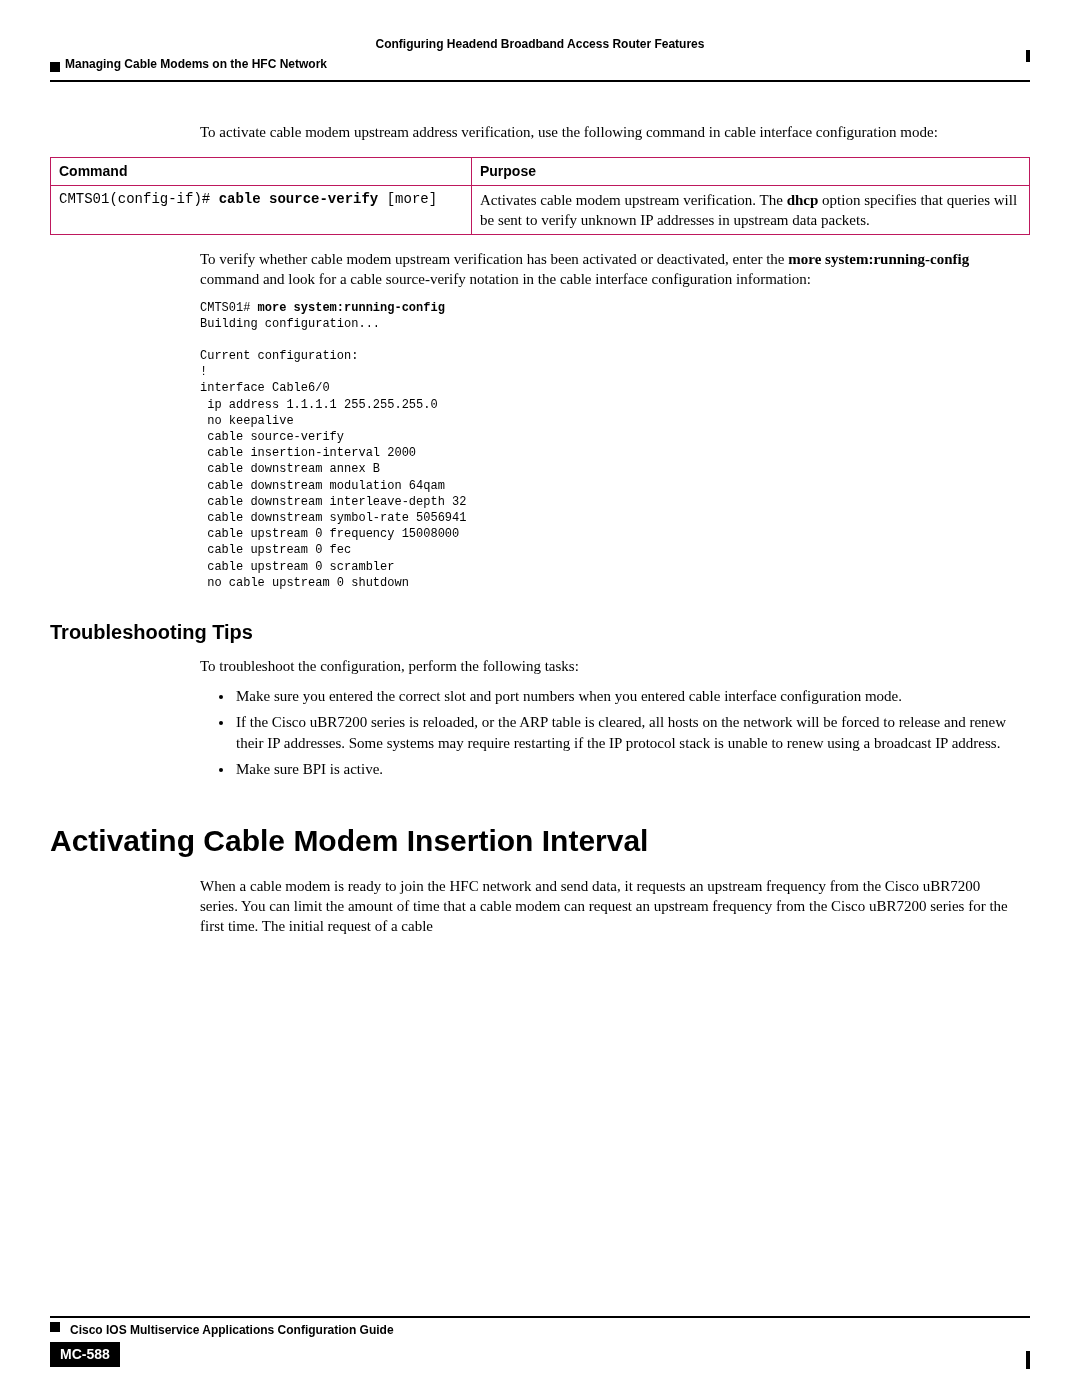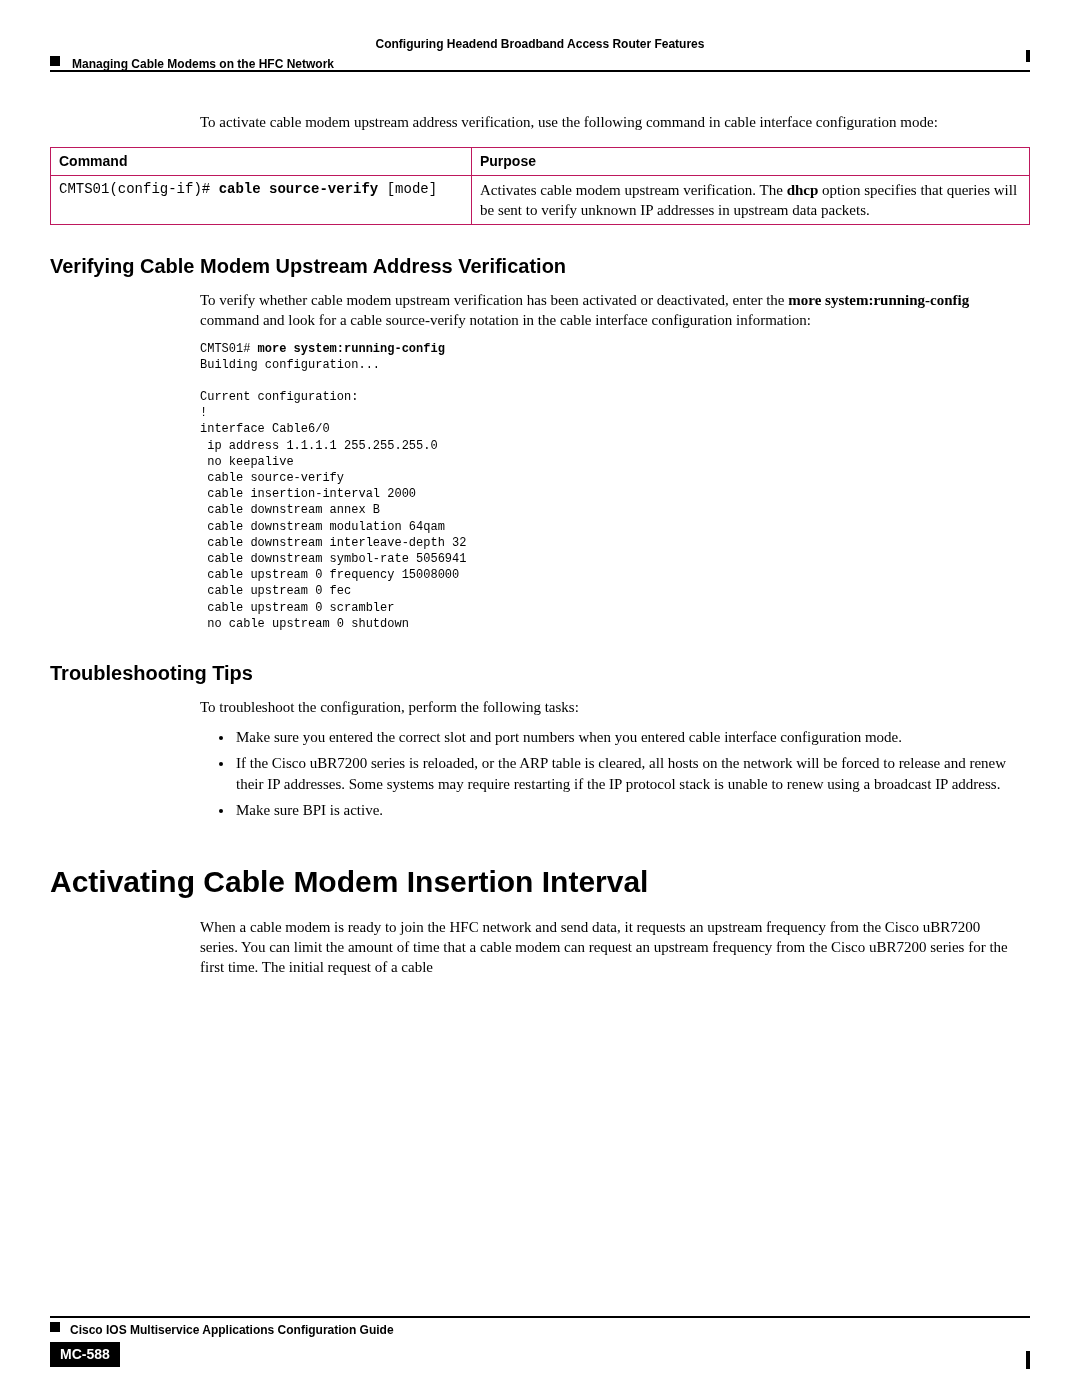--- a/index.html
+++ b/index.html
@@ -16,22 +16,23 @@
   }
   .running-head-right {
     text-align: center;
     font-family: Arial, Helvetica, sans-serif;
     font-weight: bold;
     font-size: 12px;
     margin-bottom: 4px;
   }
   .running-head-left-row {
     display: flex;
-    align-items: flex-start;
-    gap: 12px;
+    align-items: flex-end;
+    gap: 5px;
+    margin-bottom: 10px;
   }
   .black-square { width: 10px; height: 10px; background: #000; }
   .running-head-left {
     font-family: Arial, Helvetica, sans-serif;
     font-weight: bold;
     font-size: 12px;
   }
   .top-rule { border-top: 2px solid #000; margin: -2px 0 40px 0; }
   .content { margin-left: 150px; margin-right: 10px; }
   .para { margin: 10px 0; }
@@ -120,32 +121,31 @@
 <table class="cmd">
   <thead>
     <tr>
       <th style="width:43%">Command</th>
       <th>Purpose</th>
     </tr>
   </thead>
   <tbody>
     <tr>
       <td class="mono">
-        <span>CMTS01(config-if)# </span><b><span>cable source-verify </span></b><span>[mode]</span>
+        <span>CMTS01(config-if)# </span><b><span>cable source-verify </span></b><span>[more]</span>
       </td>
       <td>
         <span>Activates cable modem upstream verification. The </span><b>dhcp</b><span> option specifies that queries will be sent to verify unknown IP addresses in upstream data packets.</span>
       </td>
     </tr>
   </tbody>
 </table>
 
 <div class="content">
 
-  <h2 class="sub">Verifying Cable Modem Upstream Address Verification</h2>
 
   <p class="para">
     <span>To verify whether cable modem upstream verification has been activated or deactivated, enter the  </span><b>more system:running-config</b><span> command and look for a cable source-verify notation in the cable interface configuration information:</span>
   </p>
 
   <pre class="codeblock"><span>CMTS01# </span><b>more system:running-config</b>
 <span>Building configuration...
 
 Current configuration:
 !

